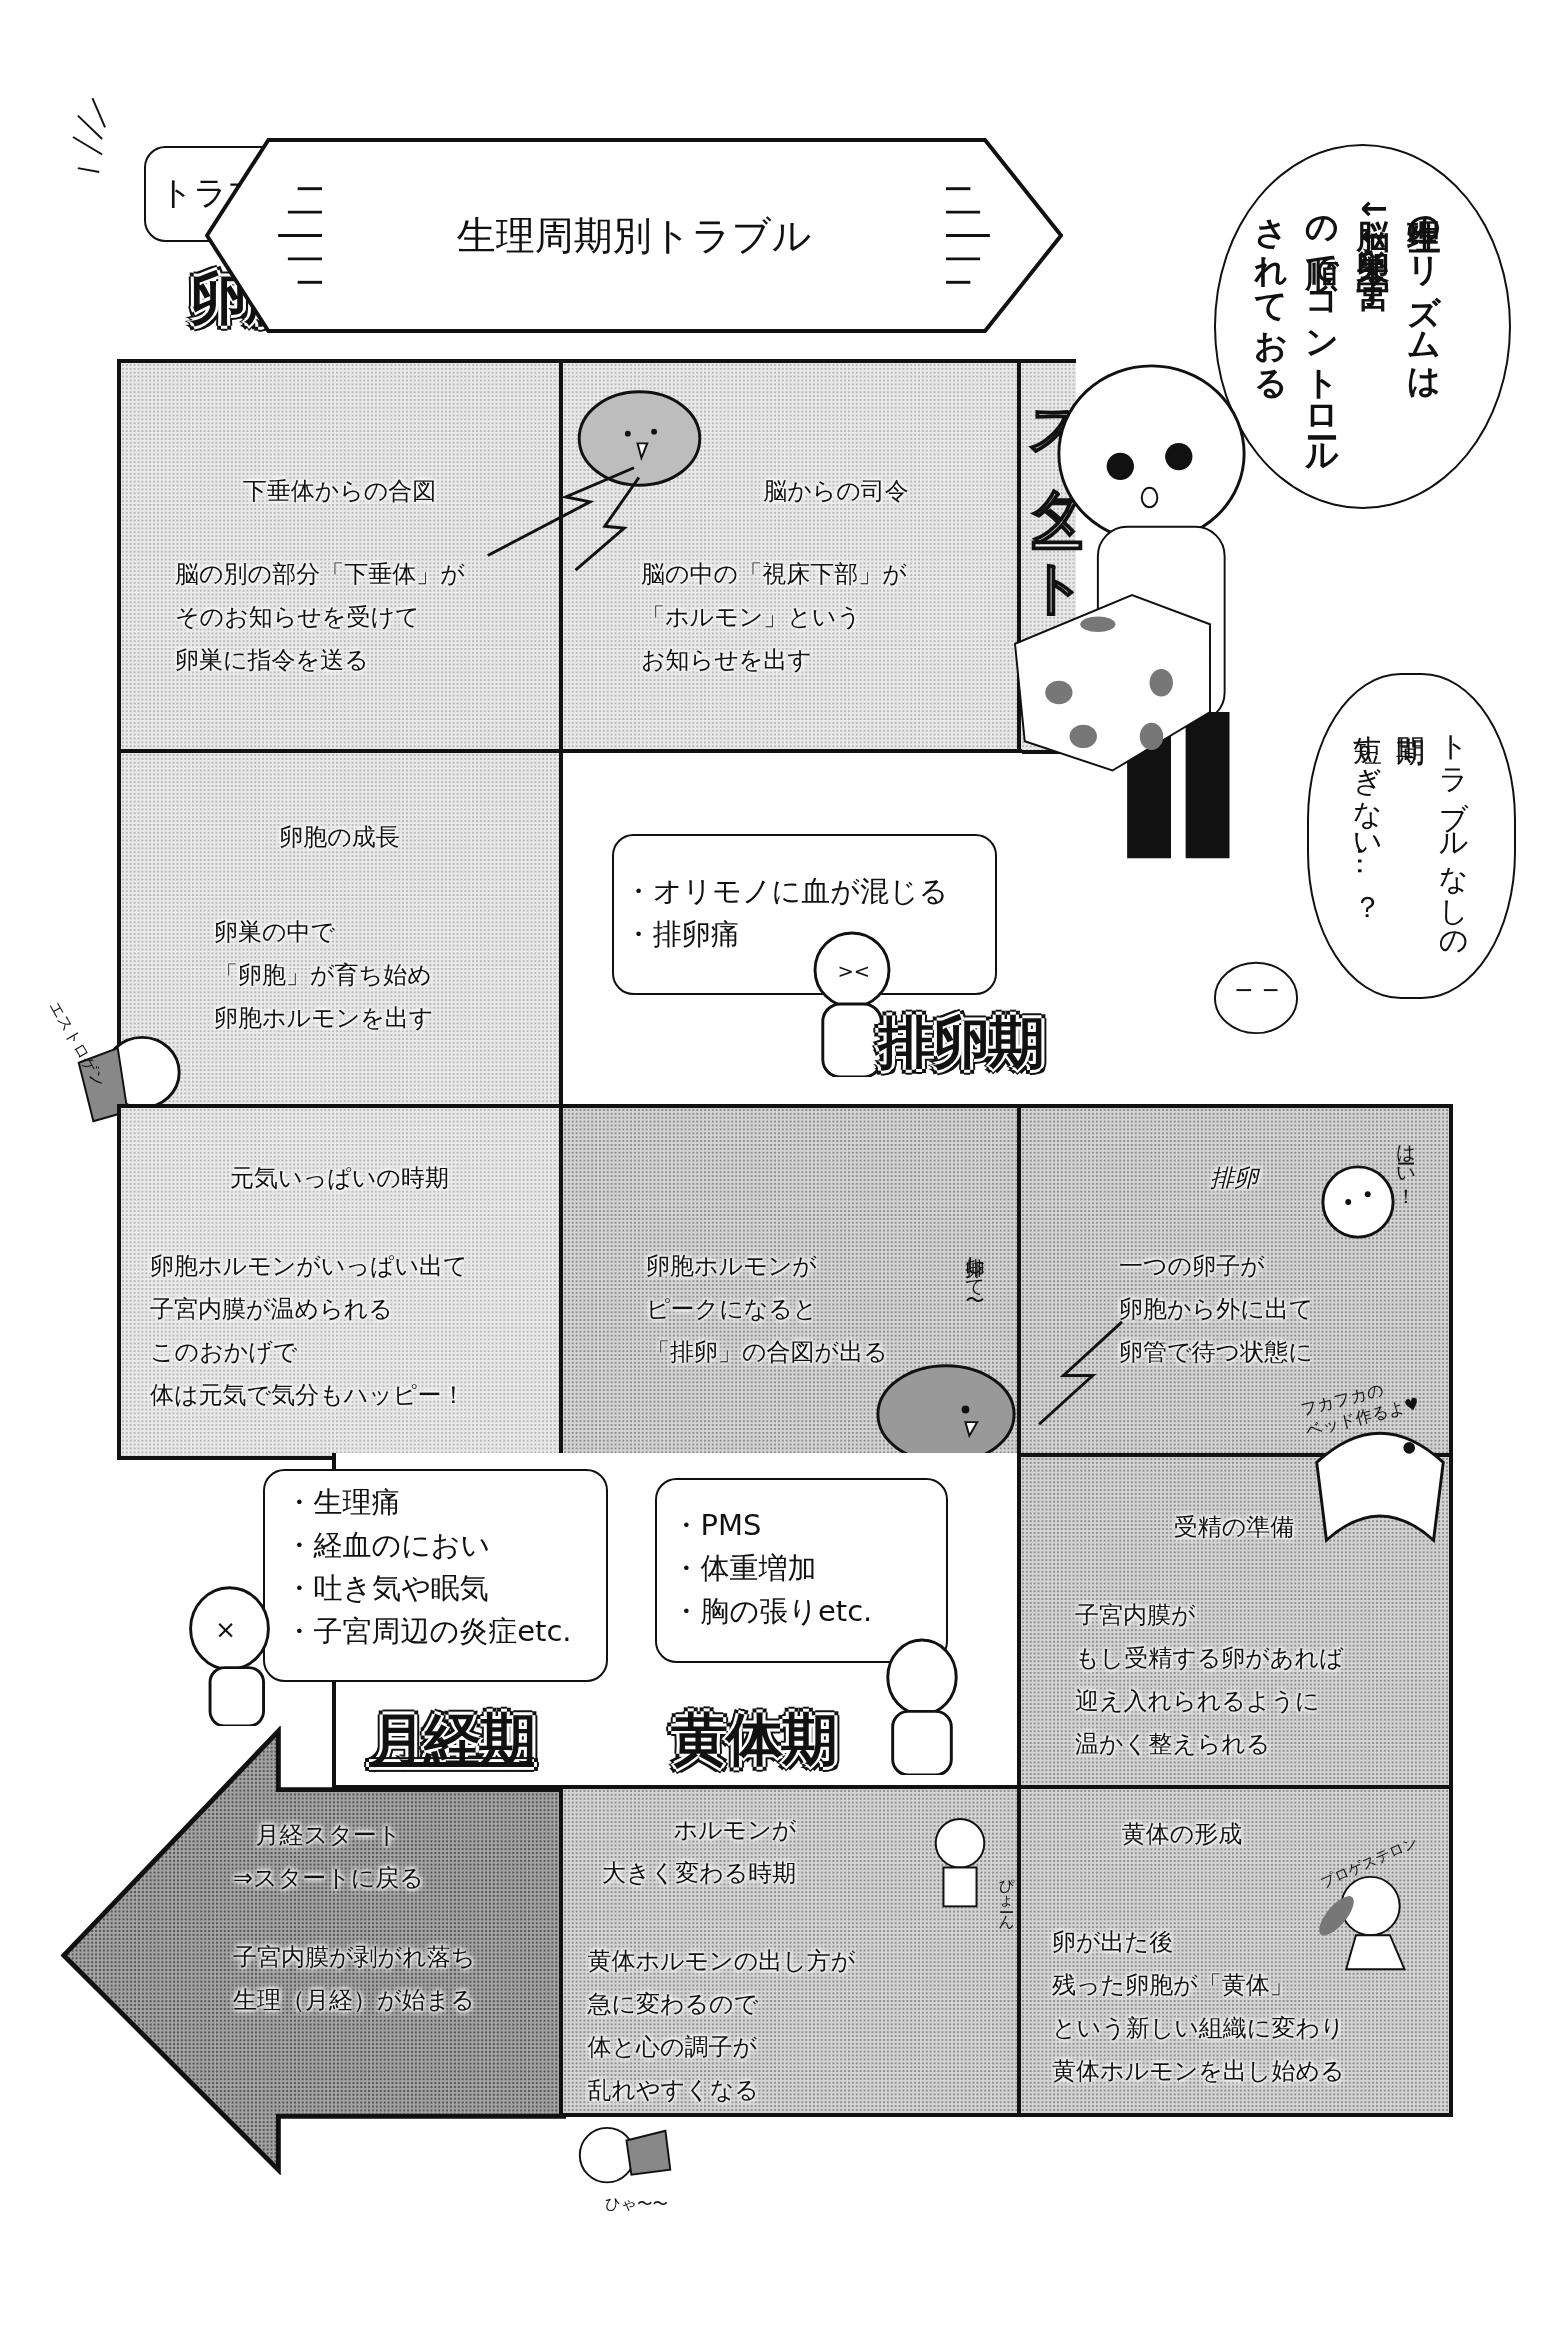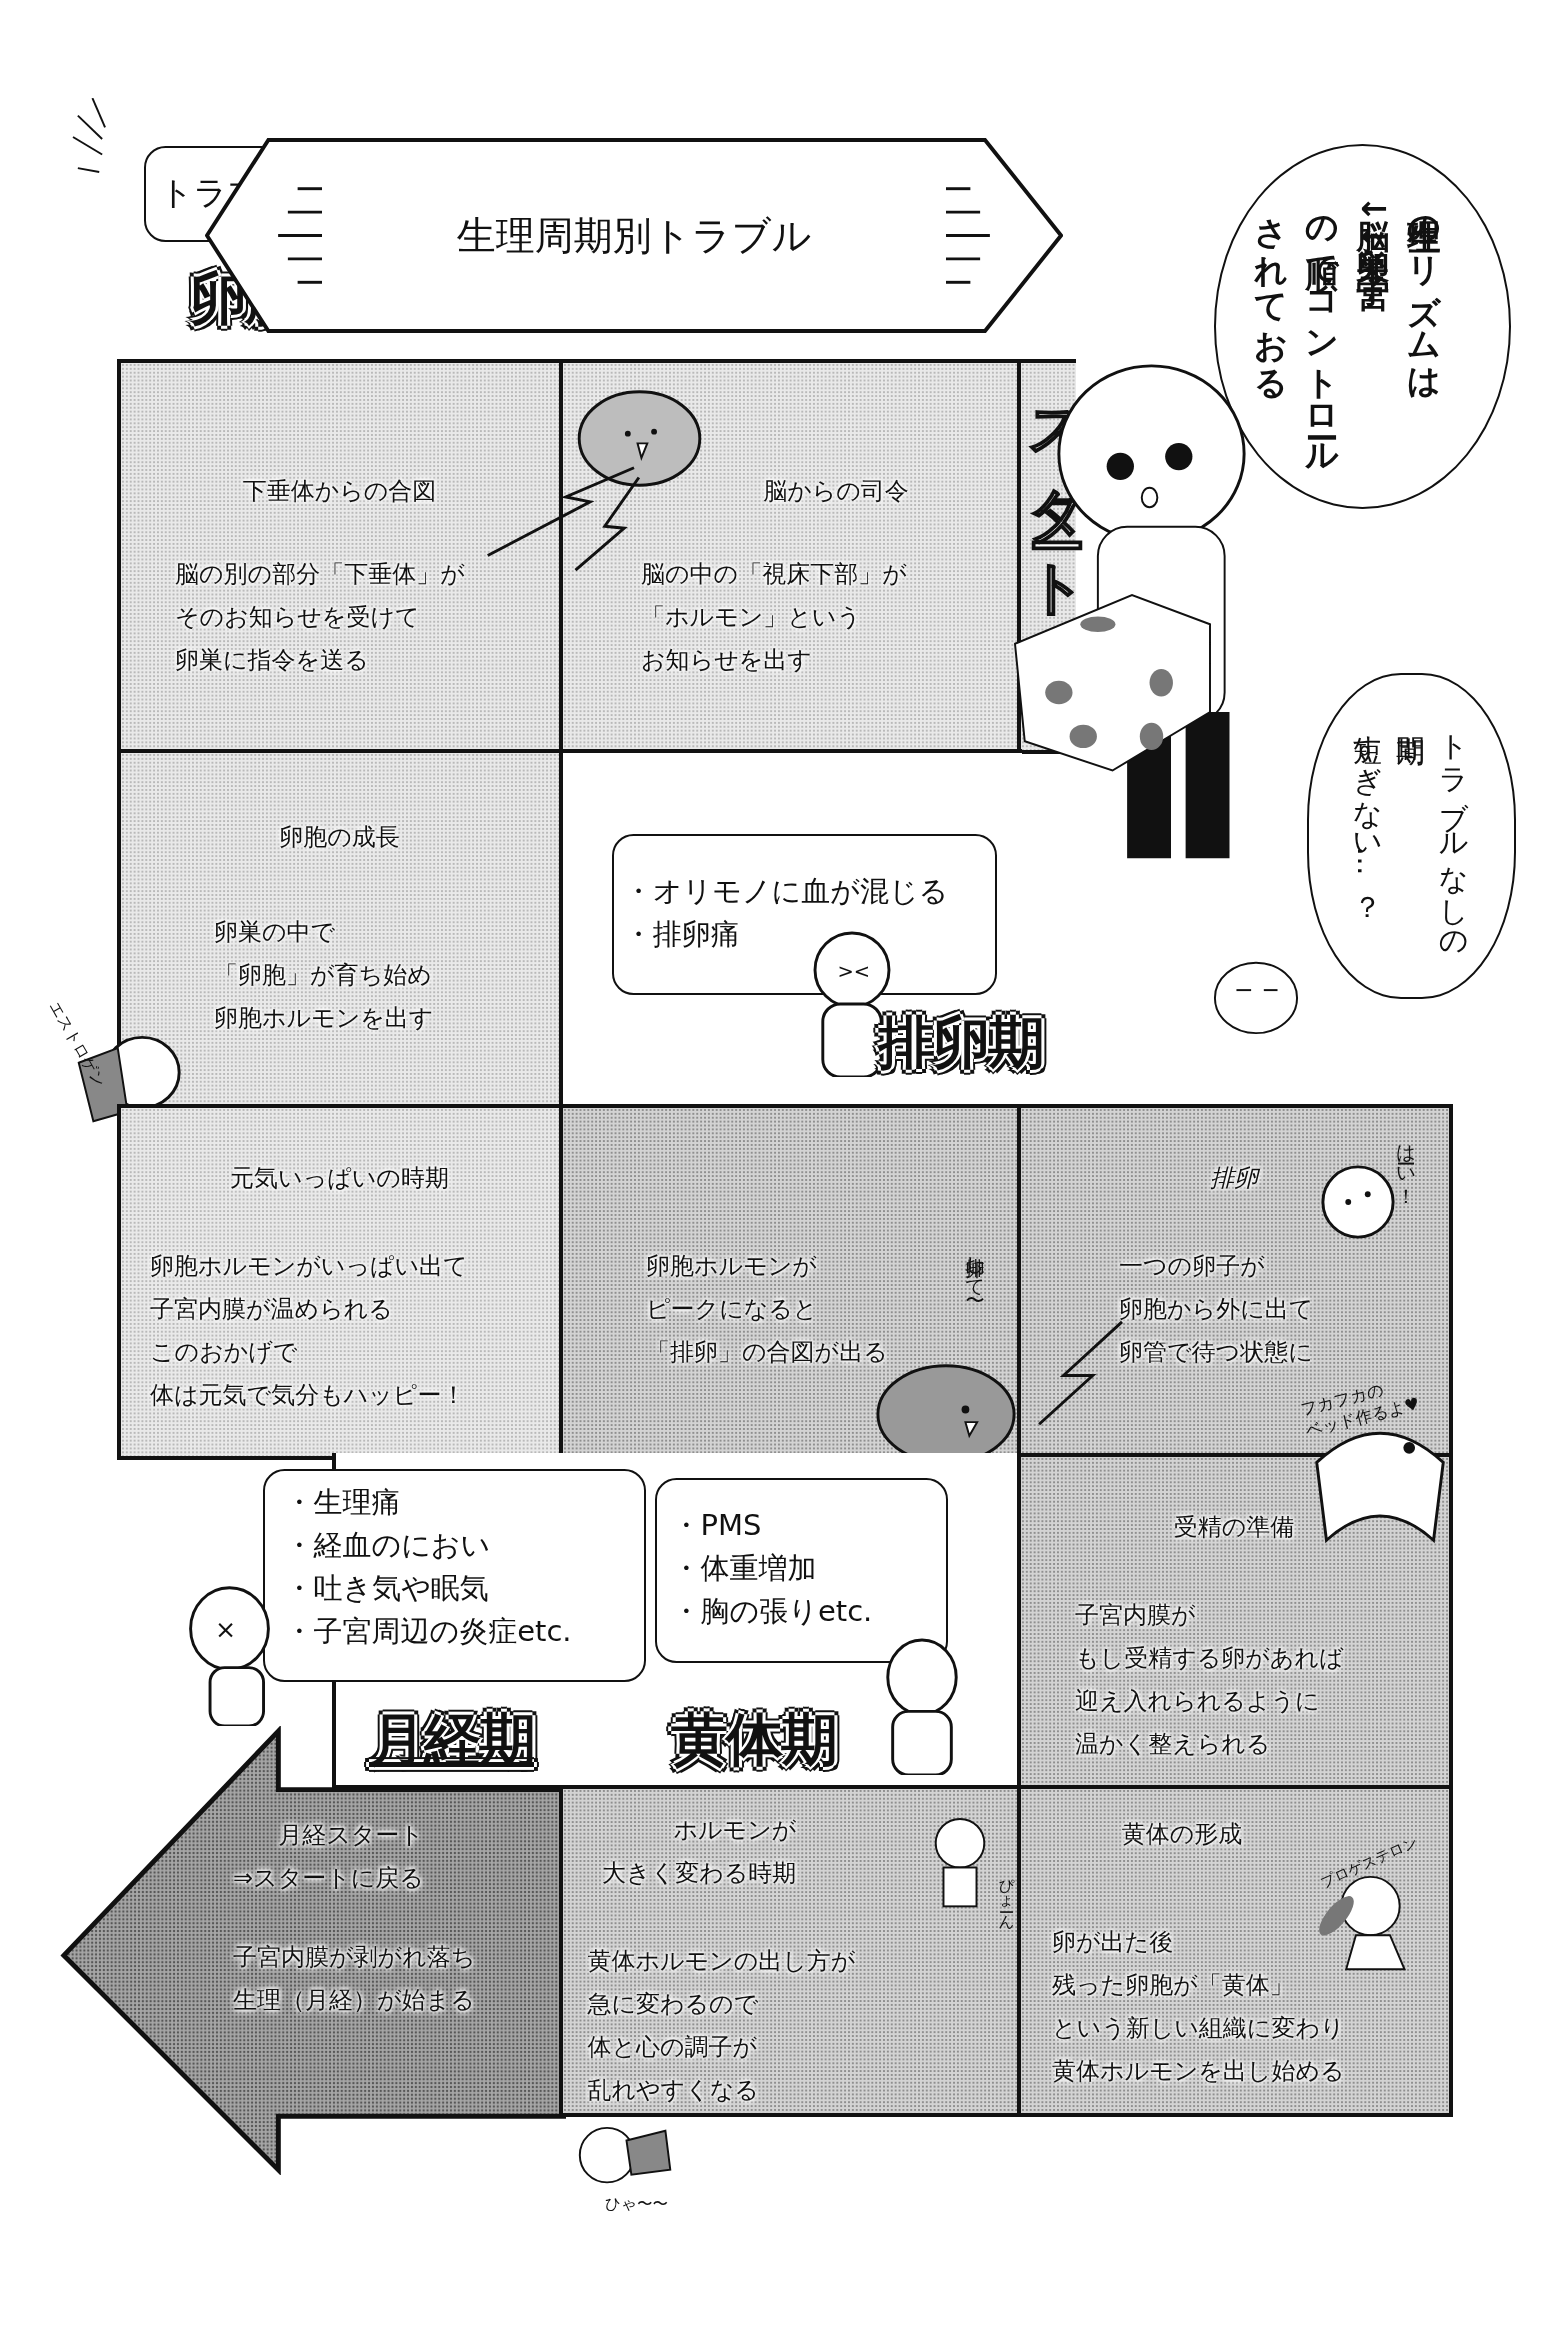--- a/index.html
+++ b/index.html
@@ -208,21 +208,21 @@
     <circle cx="30" cy="40" r="3" fill="#111"></circle>
       <circle cx="50" cy="32" r="3" fill="#111"></circle>
     </svg>
 </div>
 <div class="small-note vertical" style="left:1395px;top:1131px;font-size:19.5px;line-height:21.5px;font-weight:normal;">はーい！</div>
 <div class="small-note" style="left:1302px;top:1385px;transform:rotate(-14deg);white-space:pre-line;font-size:16.6px;">フカフカの
 ベッド作るよ♥</div>
 
 <div class="cell white" style="left:332px;top:1453px;width:690px;height:336px;border-top:none;">
 </div>
-<div class="bubble" style="left:263px;top:1469px;width:383px;height:213px;">
+<div class="bubble" style="left:263px;top:1469px;width:345px;height:213px;">
   <ul class="bullets" style="position:absolute;left:19.5px;top:9.8px;">
     <li>生理痛</li>
     <li>経血のにおい</li>
     <li>吐き気や眠気</li>
     <li>子宮周辺の炎症etc.</li>
   </ul>
 </div>
 <div class="bubble" style="left:655px;top:1478px;width:293px;height:185px;">
   <ul class="bullets" style="position:absolute;left:14.6px;top:24.4px;">
     <li>PMS</li>
@@ -263,21 +263,21 @@
 <div class="abs" style="left:59px;top:1726px;width:507px;height:449px;">
   <svg width="507" height="449" style="position:absolute;left:0;top:0;" viewBox="0 0 520 460">
     <defs>
         <pattern id="dots" width="4" height="4" patternUnits="userSpaceOnUse">
       <rect width="4" height="4" fill="#a6a6a6"></rect>
           <circle cx="2" cy="2" r="1.2" fill="#555"></circle>
         </pattern>
       </defs>
     <polygon points="5,235 225,5 225,65 518,65 518,400 225,400 225,455" fill="url(#dots)" stroke="#111" stroke-width="5"></polygon>
   </svg>
-  <div class="title-txt" style="left:174px;top:88px;text-align:right;">月経スタート
+  <div class="title-txt" style="left:174px;top:88px;text-align:center;">月経スタート
 ⇒スタートに戻る</div>
   <div class="body-txt" style="left:174px;top:210px;">子宮内膜が剥がれ落ち
 生理（月経）が始まる</div>
 </div>
 <div class="cell tone-mid" style="left:559px;top:1785px;width:463px;height:332px;">
   <div class="title-txt" style="left:39px;top:19.5px;text-align:right;">ホルモンが
 大きく変わる時期</div>
   <div class="body-txt" style="left:24.4px;top:151px;">黄体ホルモンの出し方が
 急に変わるので
 体と心の調子が

